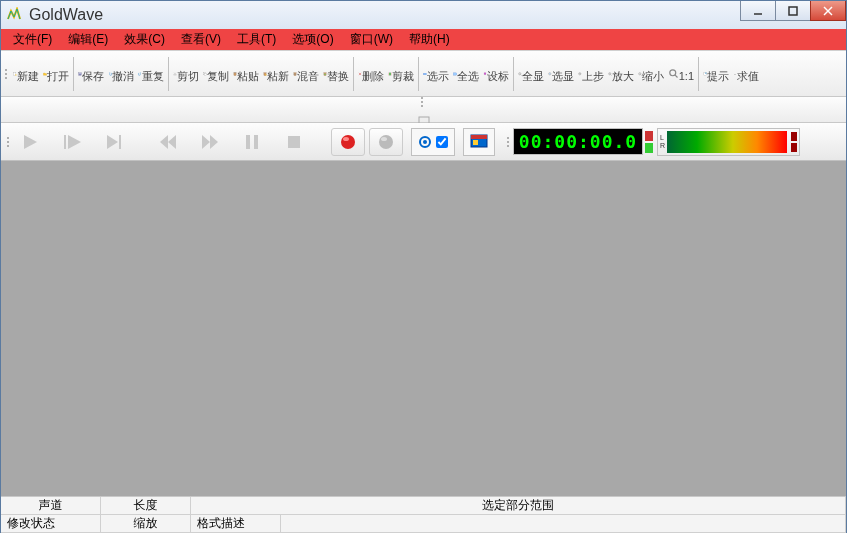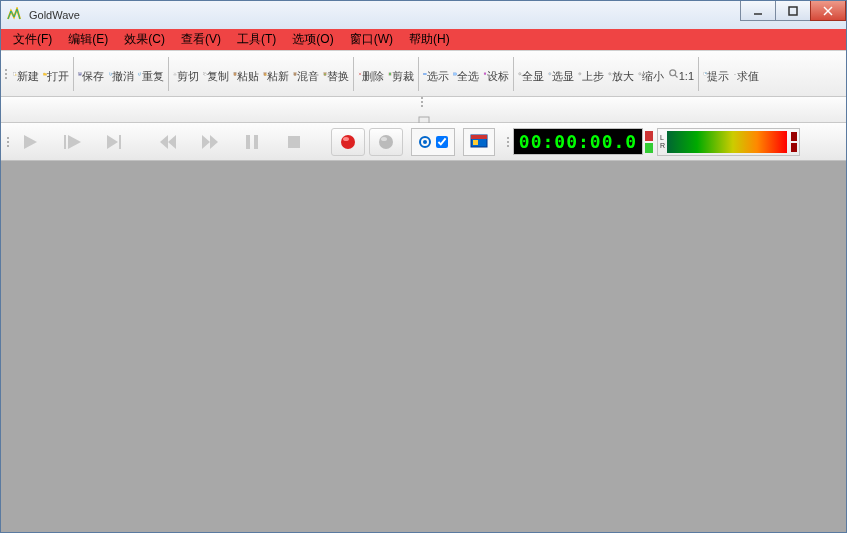--- a/index.html
+++ b/index.html
@@ -1,20 +1,20 @@
 <!DOCTYPE html>
 <html><head>
 <meta charset="utf-8">
 <style>
 * { margin: 0; padding: 0; box-sizing: border-box; font-family: "Microsoft YaHei", "SimSun", Arial, sans-serif; }
 body { background: #d4d4d4; width: 847px; height: 533px; overflow: hidden; }
 .window { width: 847px; height: 533px; background: #fff; border: 1px solid #5a7aa0; display: flex; flex-direction: column; }
 .titlebar { height: 28px; background: linear-gradient(to bottom, #f0f4fb, #dce6f4); display: flex; align-items: center; padding: 0 0 0 6px; position: relative; }
 .titlebar .logo { width: 16px; height: 16px; margin-right: 6px; }
-.titlebar .title { font-size: 11px; color: #333; }
+.titlebar .title { font-size: 16px; color: #333; }
 .winbtns { position: absolute; right: 0; top: 0; display: flex; }
 .winbtn { width: 36px; height: 20px; display: flex; align-items: center; justify-content: center; border: 1px solid #7a8aa0; border-top: none; background: linear-gradient(to bottom, #f5f8fc, #d8e2f0); margin-left: -1px; cursor: pointer; }
 .winbtn.close { background: linear-gradient(to bottom, #e98, #d54a3a); border-color: #a03020; }
 .winbtn svg { width: 12px; height: 12px; }
 .menubar { height: 22px; background: #ef4444; border-bottom: 1px solid #d0d0d0; display: flex; align-items: center; padding: 0 4px; font-size: 12px; }
 .menubar .menu-item { padding: 2px 8px; cursor: pointer; }
 .toolbar1 { height: 46px; background: linear-gradient(to bottom, #fdfdfd, #ececec); border-bottom: 1px solid #c8c8c8; display: flex; align-items: center; padding: 2px 4px; }
 .tbtn { width: 30px; display: flex; flex-direction: row; align-items: center; justify-content: center; font-size: 11px; color: #444; cursor: pointer; padding: 2px 1px; border: 1px solid transparent; border-radius: 3px; }
 .tbtn .ico { width: 18px; height: 18px; display: flex; align-items: center; justify-content: center; }
 .tbtn .lbl { margin-top: 6px; line-height: 1; white-space: nowrap; }
@@ -624,14 +624,27 @@
       <div class="vu"></div>
       <div class="vu-led2">
           <div class="led2"></div>
           <div class="led2"></div>
         </div>
     </div>
   </div>
 
   <div class="workspace"></div>
 
+  <div class="statusbar">
+    <div class="statusrow">
+      <div class="statuscell sc1" style="justify-content:center">声道</div>
+      <div class="statuscell sc2" style="justify-content:center">长度</div>
+      <div class="statuscell sc3">选定部分范围</div>
+    </div>
+    <div class="statusrow">
+      <div class="statuscell sc1">修改状态</div>
+      <div class="statuscell sc4" style="justify-content:center">缩放</div>
+      <div class="statuscell" style="width:90px">格式描述</div>
+      <div class="statuscell sc5"></div>
+    </div>
+  </div>
 
 </div>
 
 </body></html>

